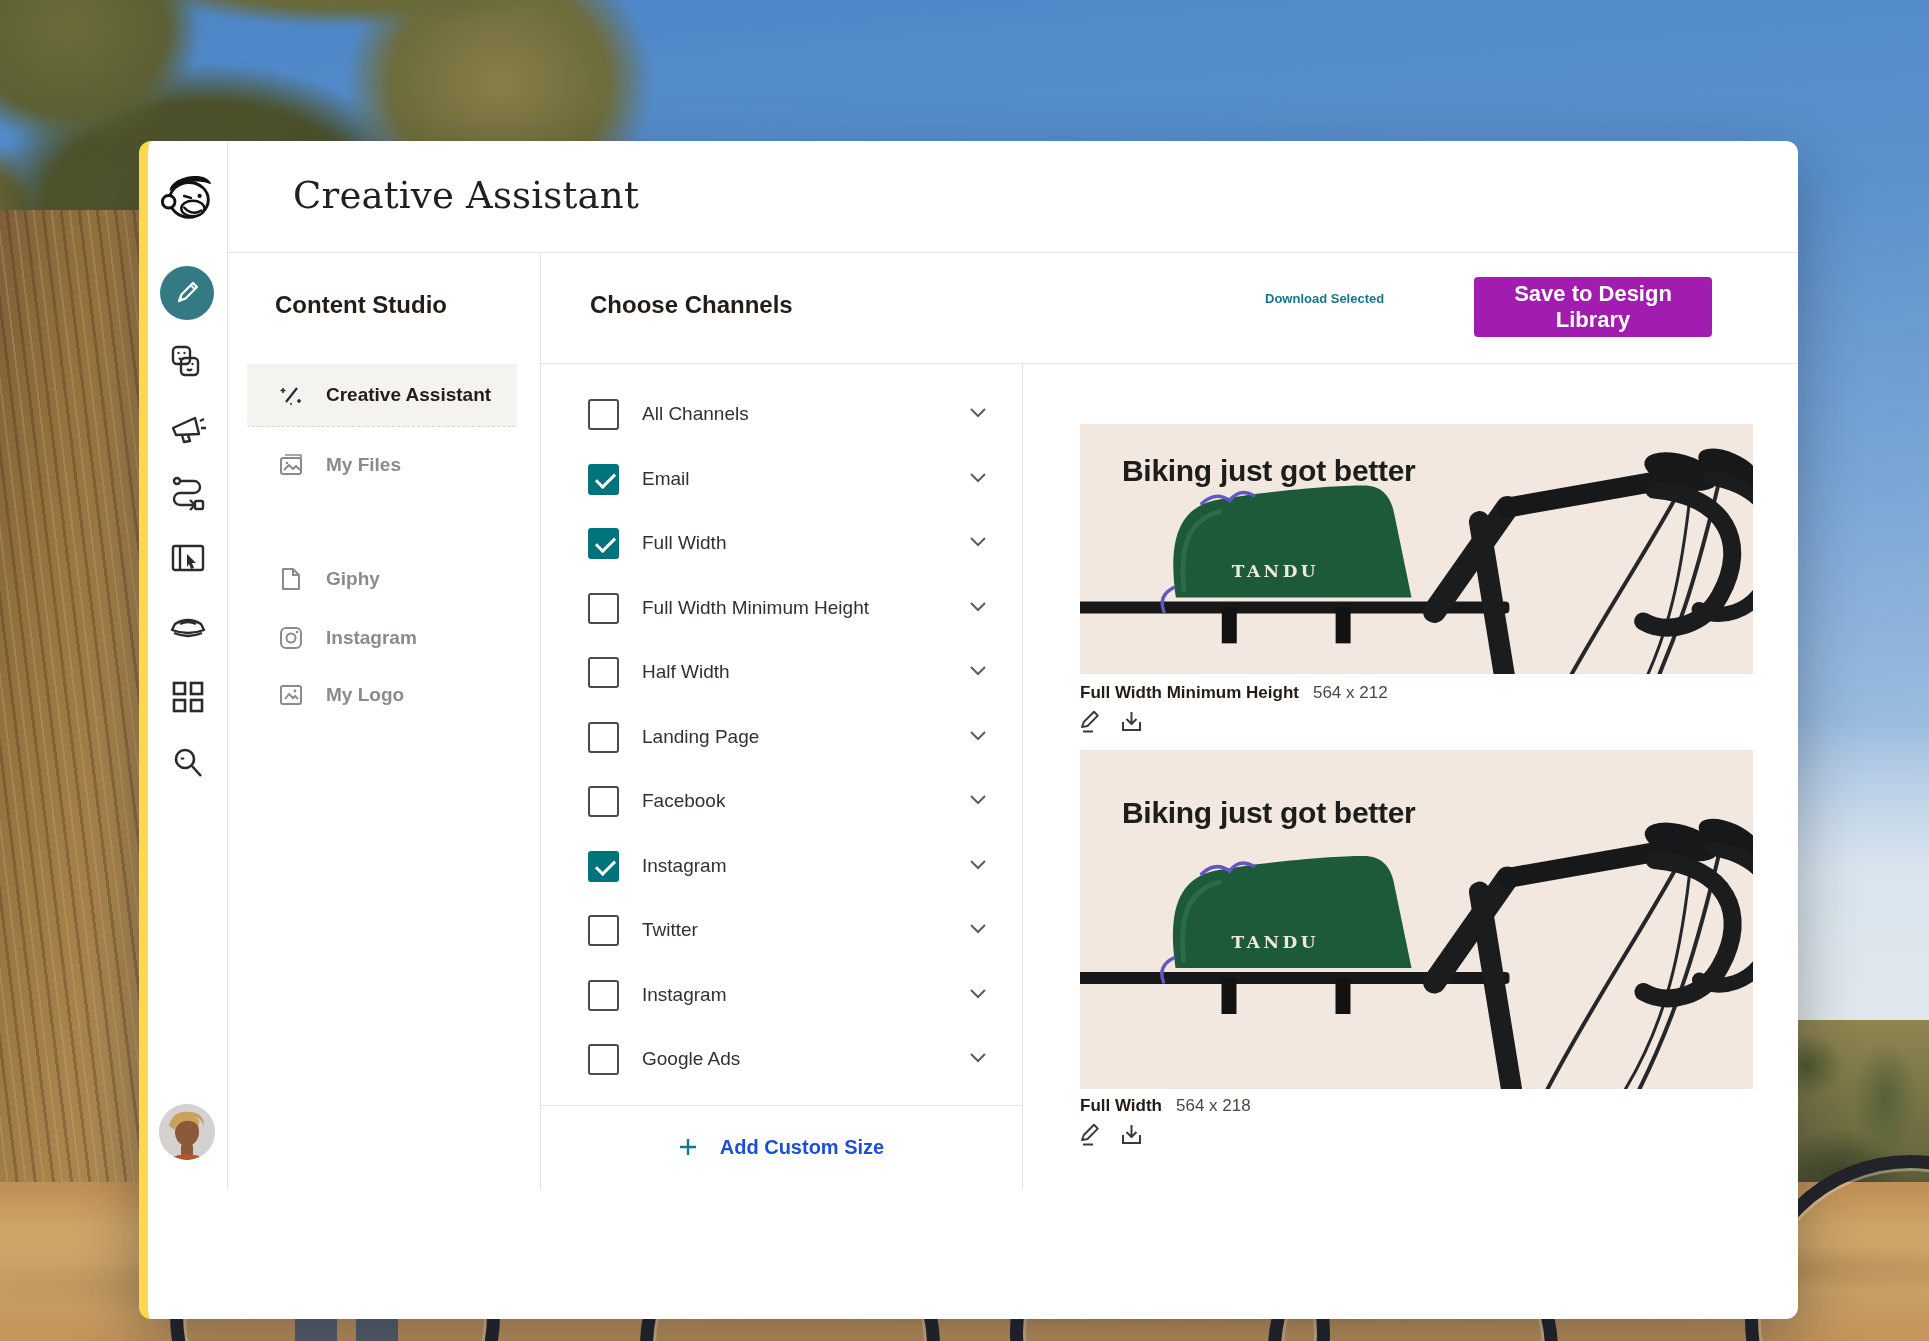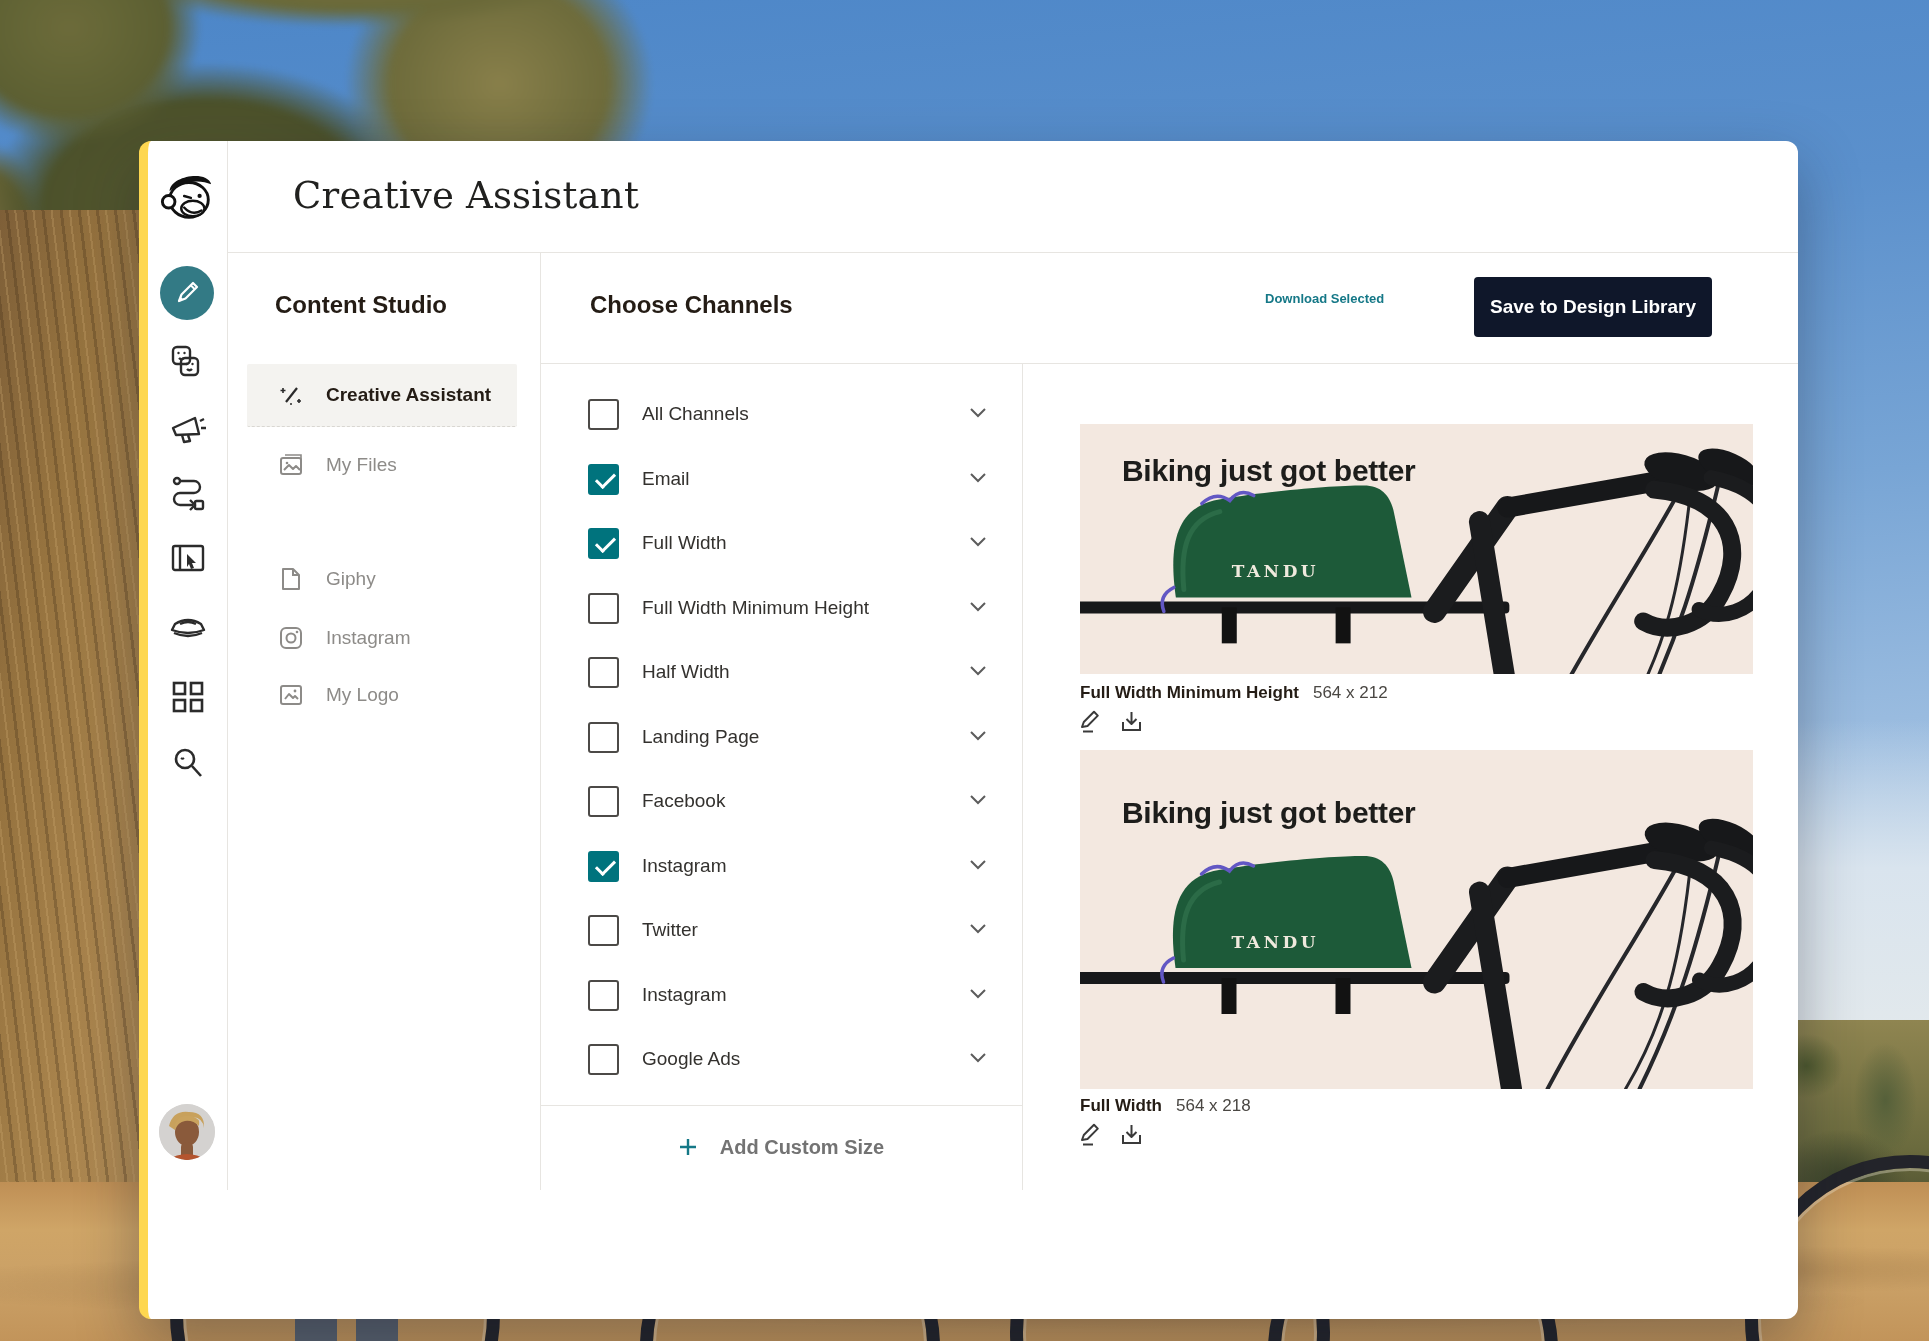--- a/index.html
+++ b/index.html
@@ -58,42 +58,42 @@
   .side-icon { position:absolute; left:0; width:79px; display:flex; justify-content:center; }
   .pencil-circle { position:absolute; left:12px; top:125px; width:54px; height:54px; border-radius:50%;
     background:#337a85; display:flex; align-items:center; justify-content:center; cursor:pointer; }
   .avatar { position:absolute; left:11px; top:963px; width:56px; height:56px; border-radius:50%;
     background:radial-gradient(circle at 50% 42%, #b5806721 0, transparent 0), #d7d5d3; overflow:hidden; cursor:pointer; }
   .avatar svg { display:block; }
 
   
   .section-title { position:absolute; font-size:24px; font-weight:bold; color:#241c15; }
   .nav-item { position:absolute; left:99px; width:270px; height:40px; display:flex; align-items:center; gap:22px;
-    padding-left:31px; color:#8d8b88; font-size:19px; font-weight:400; cursor:pointer; }
+    padding-left:31px; color:#8d8b88; font-size:19px; font-weight:700; cursor:pointer; }
   .nav-item.selected { height:63px; background:#f4f3f0; border-bottom:1px dashed #d9d7d2; border-radius:2px;
     color:#241c15; font-weight:bold; }
 
   
   .chan-row { position:absolute; left:440px; width:400px; height:34px; display:flex; align-items:center; }
   .checkbox { width:31px; height:31px; border:2px solid #4c4a47; border-radius:3px; background:#fff;
     flex:0 0 auto; cursor:pointer; position:relative; }
   .checkbox.checked { background:#00737d; border-color:#00737d; }
   .checkbox.checked:after { content:""; position:absolute; left:6px; top:7px; width:16px; height:8px;
     border-left:3px solid #fff; border-bottom:3px solid #fff; transform:rotate(-45deg); }
   .chan-label { margin-left:23px; font-size:19px; color:#33312e; }
   .chan-chev { position:absolute; right:0; top:8px; cursor:pointer; }
   .add-custom { position:absolute; left:392px; width:482px; top:988px; height:36px;
-    display:flex; align-items:center; justify-content:center; gap:22px; color:#737373;
+    display:flex; align-items:center; justify-content:center; gap:22px; color:#1d4ed8;
     font-size:20px; font-weight:bold; cursor:pointer; }
 
   
   .download-link { position:absolute; left:1117px; top:150px; font-size:13px; font-weight:bold;
     color:#157887; cursor:pointer; }
-  .save-btn { position:absolute; left:1326px; top:136px; width:238px; height:60px; background:#0f172a;
-    border:none; border-radius:4px; color:#ffffff; font-size:19px; font-weight:bold;
+  .save-btn { position:absolute; left:1326px; top:136px; width:238px; height:60px; background:#a21caf;
+    border:none; border-radius:4px; color:#ffffff; font-size:22px; font-weight:bold;
     font-family:inherit; cursor:pointer; }
 
   
   .card { position:absolute; left:932px; width:673px; background:#f3e8e0; overflow:hidden; }
   .card-headline { position:absolute; left:42px; font-size:30px; font-weight:bold; color:#1d1d1b;
     letter-spacing:-.3px; }
   .card svg.scene { position:absolute; inset:0; width:100%; height:100%; }
   .card-meta { position:absolute; left:932px; display:flex; align-items:baseline; gap:14px; }
   .meta-name { font-size:17px; font-weight:bold; color:#241c15; }
   .meta-size { font-size:17px; color:#4a4743; }

